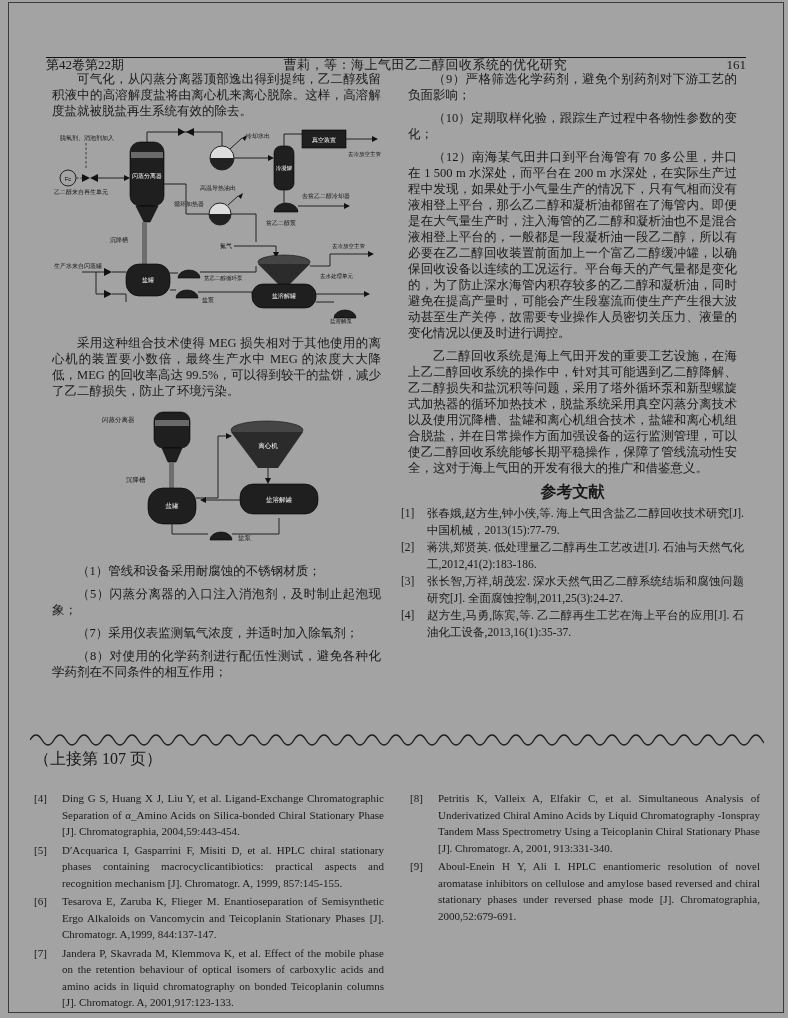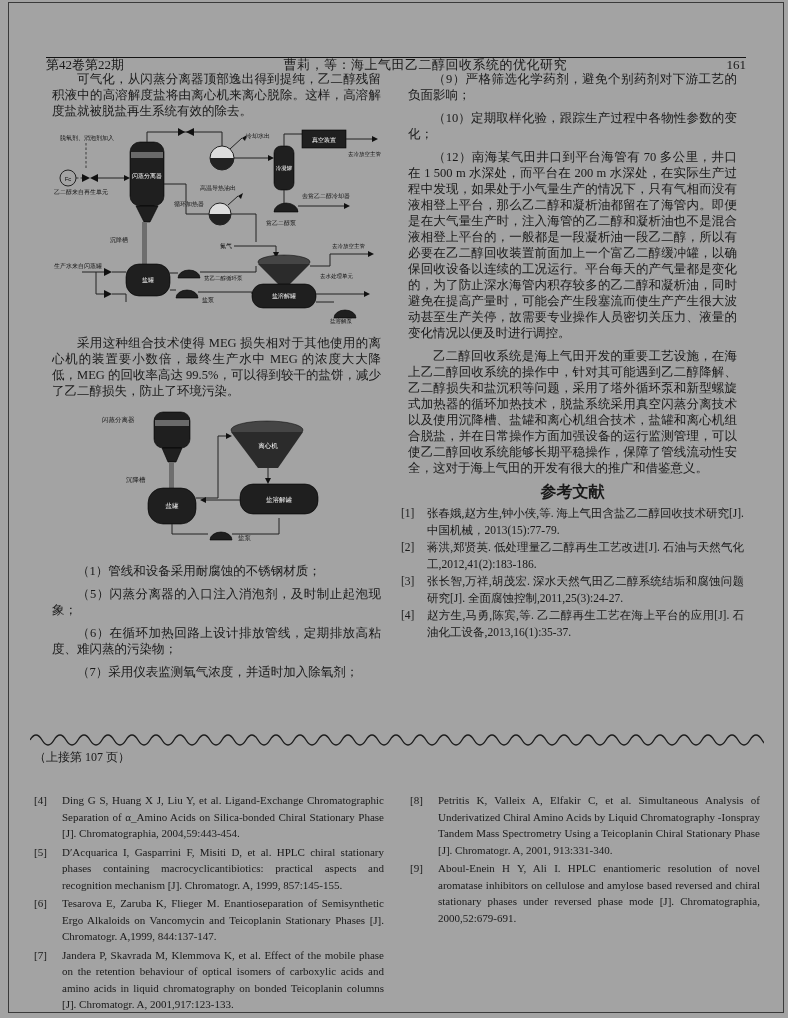--- a/index.html
+++ b/index.html
@@ -35,21 +35,21 @@
   .sec-head .sec-no{margin-right:14px;}
   .refs-head{font-family:"Liberation Sans","DejaVu Sans",sans-serif;font-weight:bold;font-size:16px;
              text-align:center;margin:8px 0 5px 0;text-indent:0;}
   .ref-row{display:flex;font-size:11.5px;line-height:16.5px;margin-bottom:1px;}
   .ref-no{flex:0 0 26px;}
   .ref-tx{flex:1;text-align:justify;}
   
   .wave-wrap{position:absolute;top:733px;left:30px;right:24px;height:14px;}
   
   .cont{position:absolute;top:749px;left:34px;right:28px;}
-  .cont-note{font-size:12px;margin-bottom:26px;}
+  .cont-note{font-size:16px;margin-bottom:20px;}
   .en-cols{display:flex;gap:26px;}
   .en-col{flex:1;}
   .en-col .ref-row{font-size:11px;line-height:16.5px;margin-bottom:2px;}
   .en-col .ref-no{flex:0 0 28px;}
 </style>
 </head>
 <body>
 
 <div class="page">
   <div class="frame"></div>
@@ -187,22 +187,22 @@
 
         <path class="ln" d="M90 118 V128 H126"></path>
         <path class="dk" d="M128 134 a11 8 0 0 1 22 0 z"></path>
         <text x="156" y="134" style="font-size:6.5px">盐泵</text>
         <path class="ln" d="M150 128 H197 V112"></path>
       </svg>
     </div>
 
     <p>（1）管线和设备采用耐腐蚀的不锈钢材质；</p>
     <p>（5）闪蒸分离器的入口注入消泡剂，及时制止起泡现象；</p>
-    <p>（6）在循环加热回路上设计排放管线，定期排放高粘度、难闪蒸的污染物；</p>
     <p>（7）采用仪表监测氧气浓度，并适时加入除氧剂；</p>
+    <p>（8）对使用的化学药剂进行配伍性测试，避免各种化学药剂在不同条件的相互作用；</p>
   </div>
 
   <div class="col col-right">
     <p>（9）严格筛选化学药剂，避免个别药剂对下游工艺的负面影响；</p>
     <p>（10）定期取样化验，跟踪生产过程中各物性参数的变化；</p>
     <p>（12）南海某气田井口到平台海管有 70 多公里，井口在 1 500 m 水深处，而平台在 200 m 水深处，在实际生产过程中发现，如果处于小气量生产的情况下，只有气相而没有液相登上平台，那么乙二醇和凝析油都留在了海管内。即便是在大气量生产时，注入海管的乙二醇和凝析油也不是混合液相登上平台的，一般都是一段凝析油一段乙二醇，所以有必要在乙二醇回收装置前面加上一个富乙二醇缓冲罐，以确保回收设备以连续的工况运行。平台每天的产气量都是变化的，为了防止深水海管内积存较多的乙二醇和凝析油，同时避免在提高产量时，可能会产生段塞流而使生产产生很大波动甚至生产关停，故需要专业操作人员密切关压力、液量的变化情况以便及时进行调控。</p>
 
 
     <p>乙二醇回收系统是海上气田开发的重要工艺设施，在海上乙二醇回收系统的操作中，针对其可能遇到乙二醇降解、乙二醇损失和盐沉积等问题，采用了塔外循环泵和新型螺旋式加热器的循环加热技术，脱盐系统采用真空闪蒸分离技术以及使用沉降槽、盐罐和离心机组合技术，盐罐和离心机组合脱盐，并在日常操作方面加强设备的运行监测管理，可以使乙二醇回收系统能够长期平稳操作，保障了管线流动性安全，这对于海上气田的开发有很大的推广和借鉴意义。</p>
 

